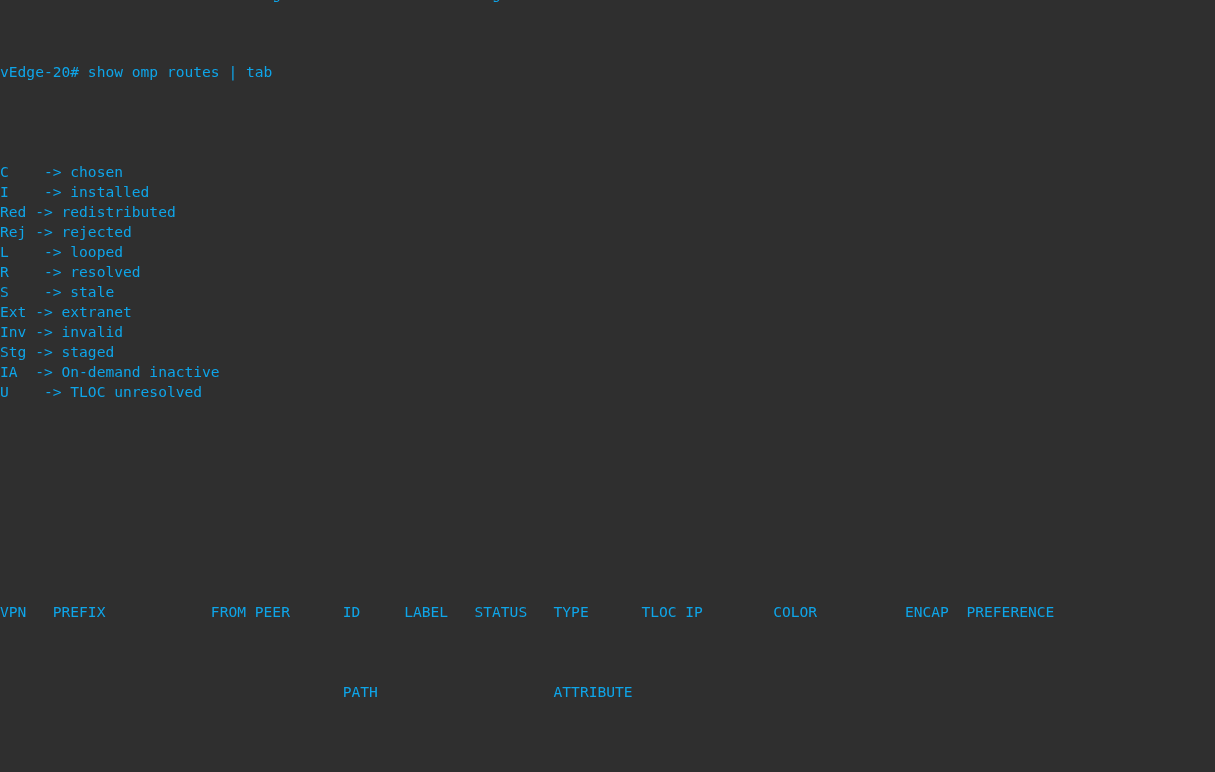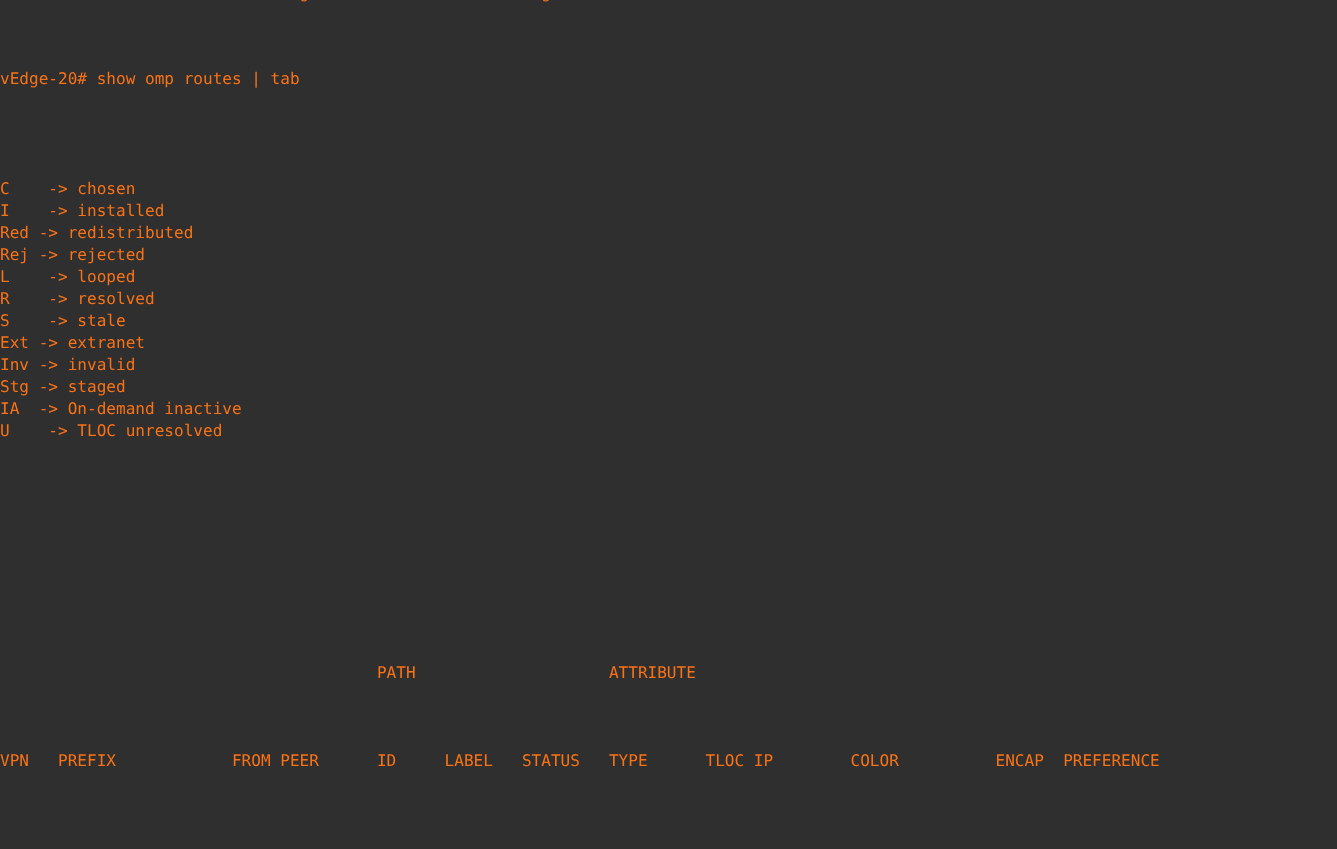--- a/index.html
+++ b/index.html
@@ -11,21 +11,21 @@
   body {
     width: 1215px;
     height: 772px;
     overflow: hidden;
   }
   #terminal {
     position: relative;
     width: 1215px;
     height: 772px;
     background: #2f2f2f;
-    color: #f97316;
+    color: #0ea5e9;
     font-family: "DejaVu Sans Mono", "Liberation Mono", monospace;
     font-size: 14.6px;
     line-height: 20px;
     white-space: pre;
     overflow: hidden;
     padding: 0;
     box-sizing: border-box;
   }
   
   #scrollback-remnant {
@@ -64,22 +64,22 @@
   <div id="screen-body">
 
     <div class="line">vEdge-20# show omp routes | tab</div>
 
 
     <div id="code-legend"><div class="line">C    -&gt; chosen</div><div class="line">I    -&gt; installed</div><div class="line">Red -&gt; redistributed</div><div class="line">Rej -&gt; rejected</div><div class="line">L    -&gt; looped</div><div class="line">R    -&gt; resolved</div><div class="line">S    -&gt; stale</div><div class="line">Ext -&gt; extranet</div><div class="line">Inv -&gt; invalid</div><div class="line">Stg -&gt; staged</div><div class="line">IA  -&gt; On-demand inactive</div><div class="line">U    -&gt; TLOC unresolved</div></div>
 
     <div class="line blank"></div>
     <div class="line blank"></div>
 
+    <div class="line">VPN   PREFIX            FROM PEER      ID     LABEL   STATUS   TYPE      TLOC IP        COLOR          ENCAP  PREFERENCE</div>
+
     <div class="line">                                       PATH                    ATTRIBUTE</div>
-
-    <div class="line">VPN   PREFIX            FROM PEER      ID     LABEL   STATUS   TYPE      TLOC IP        COLOR          ENCAP  PREFERENCE</div>
 
     
 
     
 
   </div>
 </div>
 
 </body></html>

